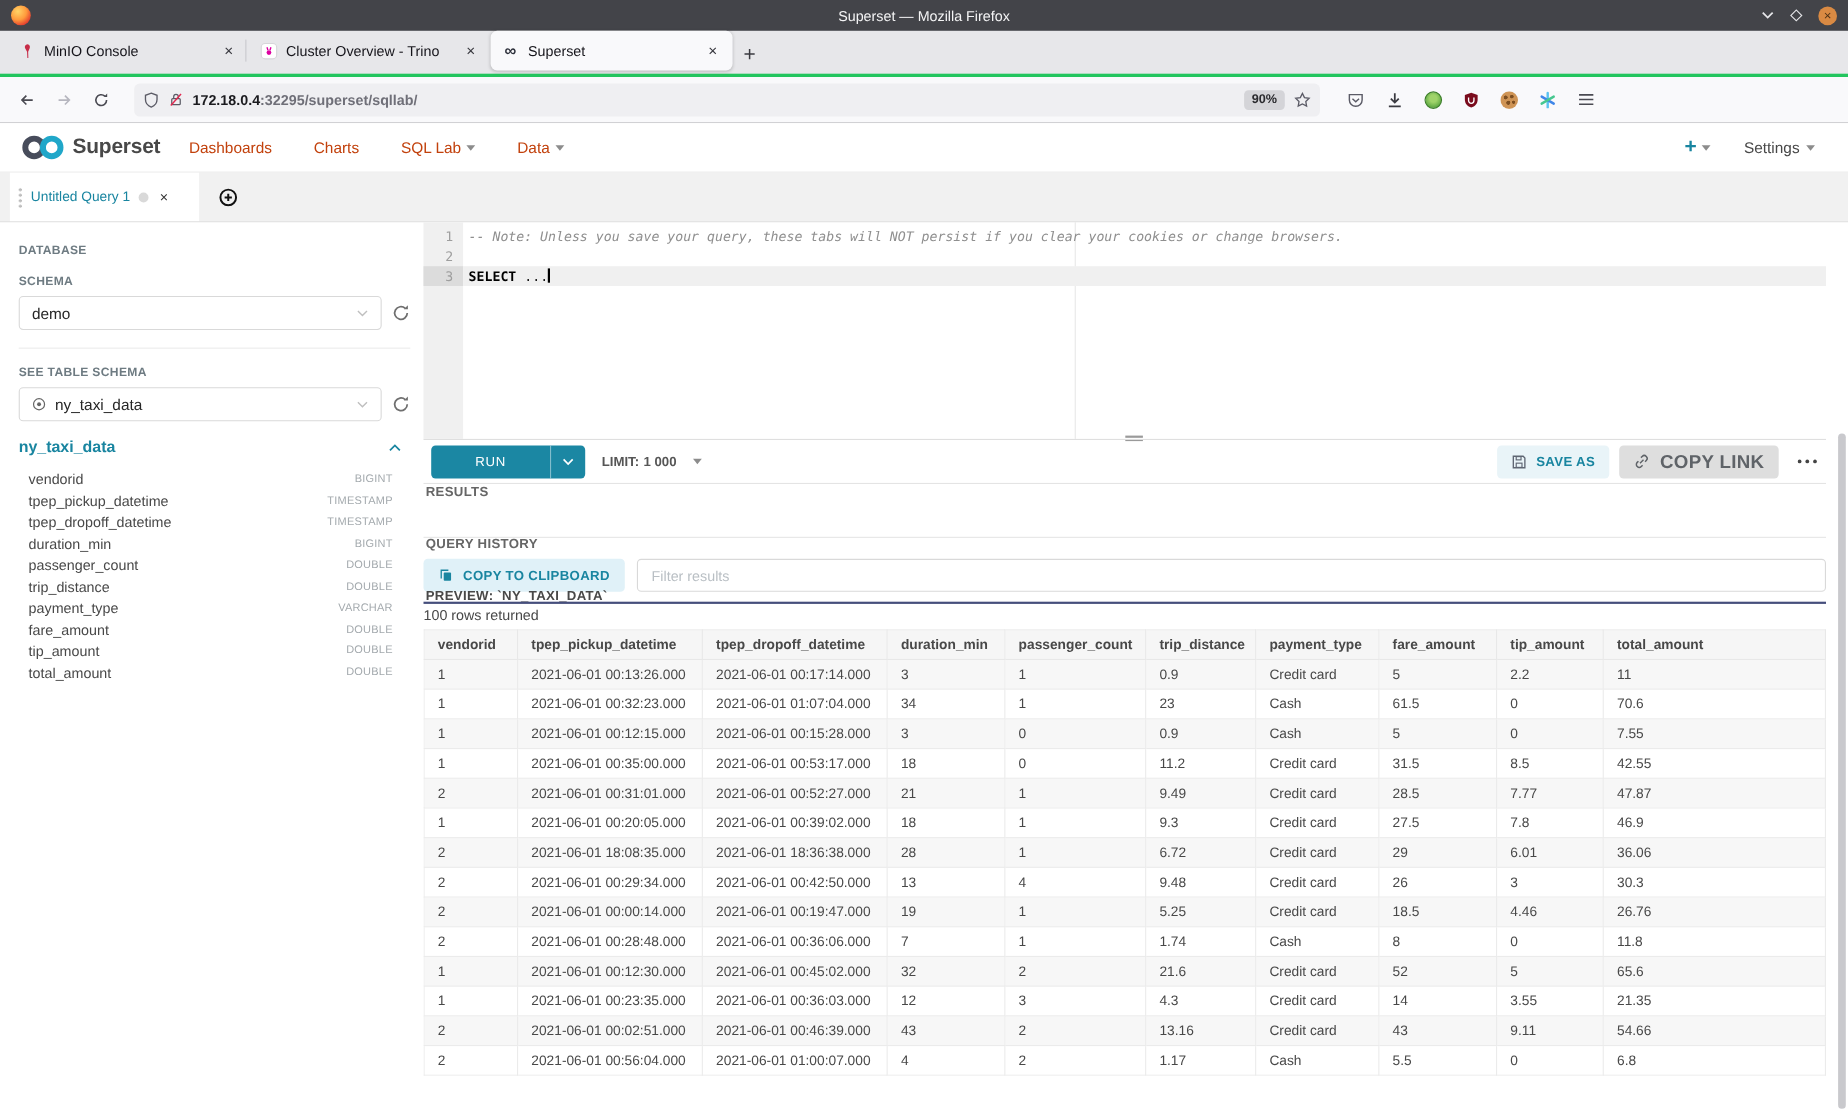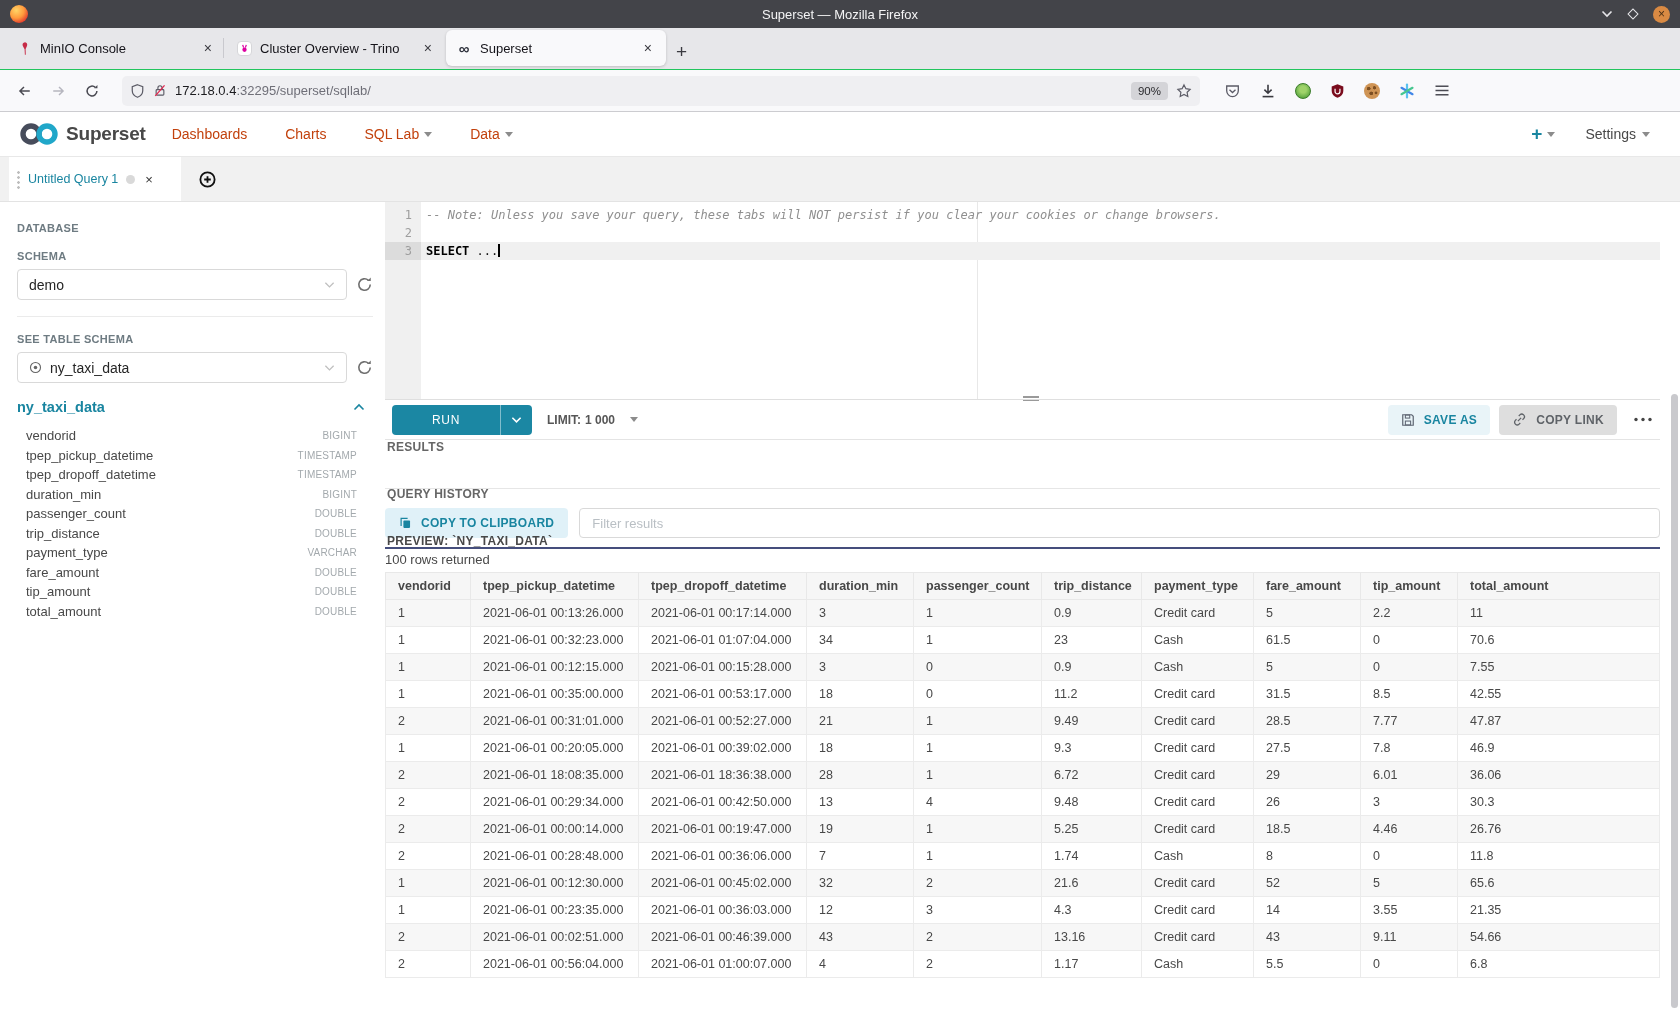--- a/index.html
+++ b/index.html
@@ -10,34 +10,34 @@
   
   .titlebar { height:28px; background:#434449; display:flex; align-items:center; padding:0 10px; position:relative; }
   .ff-logo { width:18px; height:18px; border-radius:50%;
     background:radial-gradient(circle at 35% 30%, #ffd567, #ff9a3c 45%, #e23b2e 78%, #b5007f 100%); }
   .win-title { position:absolute; left:0; right:0; text-align:center; color:#f4f4f5; font-size:13px; }
   .win-controls { margin-left:auto; display:flex; align-items:center; gap:16px; z-index:2; }
   .wc-diamond { width:8px; height:8px; border:1.3px solid #e6e6e9; transform:rotate(45deg); }
   .wc-close { width:17px; height:17px; border-radius:50%; background:#d98a43; display:flex; align-items:center; justify-content:center; color:#4c3116; font-size:12px; line-height:1; }
 
   
-  .tabstrip { height:42px; background:#e7e7ea; display:flex; align-items:flex-end; padding:0 6px; border-bottom:1px solid #22c55e; }
+  .tabstrip { height:42px; background:#e7e7ea; display:flex; align-items:flex-end; padding:0 6px; border-bottom:3px solid #22c55e; }
   .btab { width:220px; height:36px; margin-bottom:3px; display:flex; align-items:center; gap:8px; padding:0 10px; border-radius:6px; font-size:13px; color:#15141a; position:relative; }
   .btab + .btab::before { content:""; position:absolute; left:-3px; top:8px; bottom:8px; width:1px; background:#c9c9ce; }
   .btab.active { background:#f9f9fb; box-shadow:0 1px 3px rgba(0,0,0,.18); }
   .btab.active::before, .btab.active + .btab::before { display:none; }
   .btab .title { flex:1; white-space:nowrap; overflow:hidden; }
   .tab-close { color:#3a3a40; font-size:14px; line-height:1; padding:2px 4px; border-radius:3px; }
   .newtab-btn { font-size:19px; color:#3a3a40; padding:2px 10px 6px; }
   .favicon { width:16px; height:16px; display:flex; align-items:center; justify-content:center; flex:none; }
   .trino-fav { width:15px; height:15px; border:1px solid #d6d6d9; border-radius:4px; background:#fff; display:flex; align-items:center; justify-content:center; }
   .superset-fav { font-size:15px; font-weight:bold; color:#2c2f3a; line-height:1; }
 
   
-  .toolbar { height:42px; background:#f9f9fb; display:flex; align-items:center; padding:0 10px; border-bottom:1px solid #ccccd0; gap:6px; }
+  .toolbar { height:42px; background:#f9f9fb; display:flex; align-items:center; padding:0 10px; border-bottom:1px solid #ccccd0; gap:6px;font-weight:bold; }
   .navbtn { width:28px; height:28px; display:flex; align-items:center; justify-content:center; border-radius:4px; }
   .urlbar { margin-left:10px; width:1078px; height:30px; background:#efeff2; border-radius:5px; display:flex; align-items:center; padding:0 8px; gap:8px; }
   .url-text { flex:1; font-size:13px; color:#1b1b1f; white-space:nowrap; overflow:hidden; }
   .url-text .rest { color:#6f6f78; }
   .zoom-badge { background:#d4d4d8; color:#2a2a2e; font-size:11.5px; border-radius:4px; padding:3px 7px; }
   .tb-icons { margin-left:18px; display:flex; align-items:center; gap:19px; }
   .ext-green { width:16px; height:16px; border-radius:50%; background:radial-gradient(circle at 50% 40%, #9fd36a 30%, #57a33e 80%); border:1px solid #3c7d2a; }
   .ext-cookie { width:16px; height:16px; border-radius:50%; background:
       radial-gradient(circle at 30% 35%, #7d4f22 1.6px, transparent 2px),
       radial-gradient(circle at 65% 30%, #7d4f22 1.4px, transparent 1.9px),
@@ -100,21 +100,21 @@
   .resize-handle { position:absolute; top:-4px; left:50%; width:16px; display:flex; flex-direction:column; gap:2px; }
   .resize-handle i { height:1.5px; background:#9a9a9a; display:block; }
   .run-btn { width:140px; height:30px; background:#1b87a3; border-radius:4px; display:flex; align-items:center; color:#fff; overflow:hidden; }
   .run-btn .lbl { flex:1; text-align:center; font-size:12px; font-weight:normal; letter-spacing:.6px; }
   .run-btn .split { width:1px; align-self:stretch; background:rgba(255,255,255,.45); }
   .run-btn .dd { width:31px; display:flex; justify-content:center; }
   .limit-group { margin-left:15px; display:flex; align-items:center; gap:4px; font-size:12px; color:#565656; font-weight:bold; }
   .limit-caret { margin-left:11px; }
   .run-right { margin-left:auto; display:flex; align-items:center; gap:9px; }
   .saveas-btn { height:30px; background:#e9f4f8; border-radius:4px; display:flex; align-items:center; gap:9px; padding:0 13px; color:#1985a0; font-size:12px; font-weight:bold; letter-spacing:.3px; }
-  .copylink-btn { height:30px; background:#dedede; border-radius:4px; display:flex; align-items:center; gap:9px; padding:0 13px; color:#5f6368; font-size:12px; font-weight:bold; letter-spacing:.3px; }
+  .copylink-btn { height:30px; background:#dedede; border-radius:4px; display:flex; align-items:center; gap:9px; padding:0 13px; color:#5f6368; font-size:17px; font-weight:bold; letter-spacing:.3px; }
   .more-btn { padding:0 8px; display:flex; }
 
   
   .rtabs { height:49px; display:flex; align-items:stretch; gap:33px; border-bottom:1px solid #e6e6e6;flex-direction:column; }
   .rtab { display:flex; align-items:center; font-size:12px; font-weight:bold; letter-spacing:.3px; color:#666; position:relative; padding:0 2px; }
   .rtab.active { color:#484848; }
   .rtab.active::after { content:""; position:absolute; left:0; right:0; bottom:-1px; height:2px; background:#454e7c; }
 
   
   .rtoolbar { margin-top:19px; display:flex; gap:11px; height:30px; }

